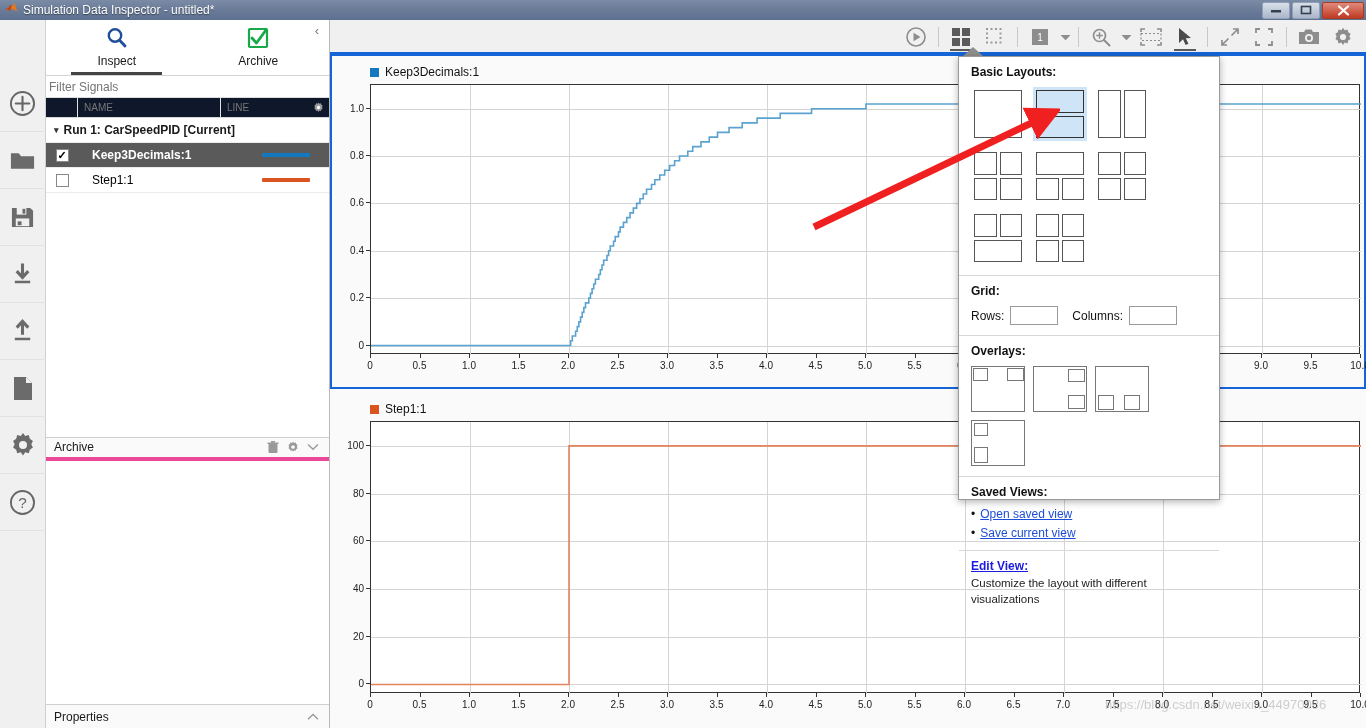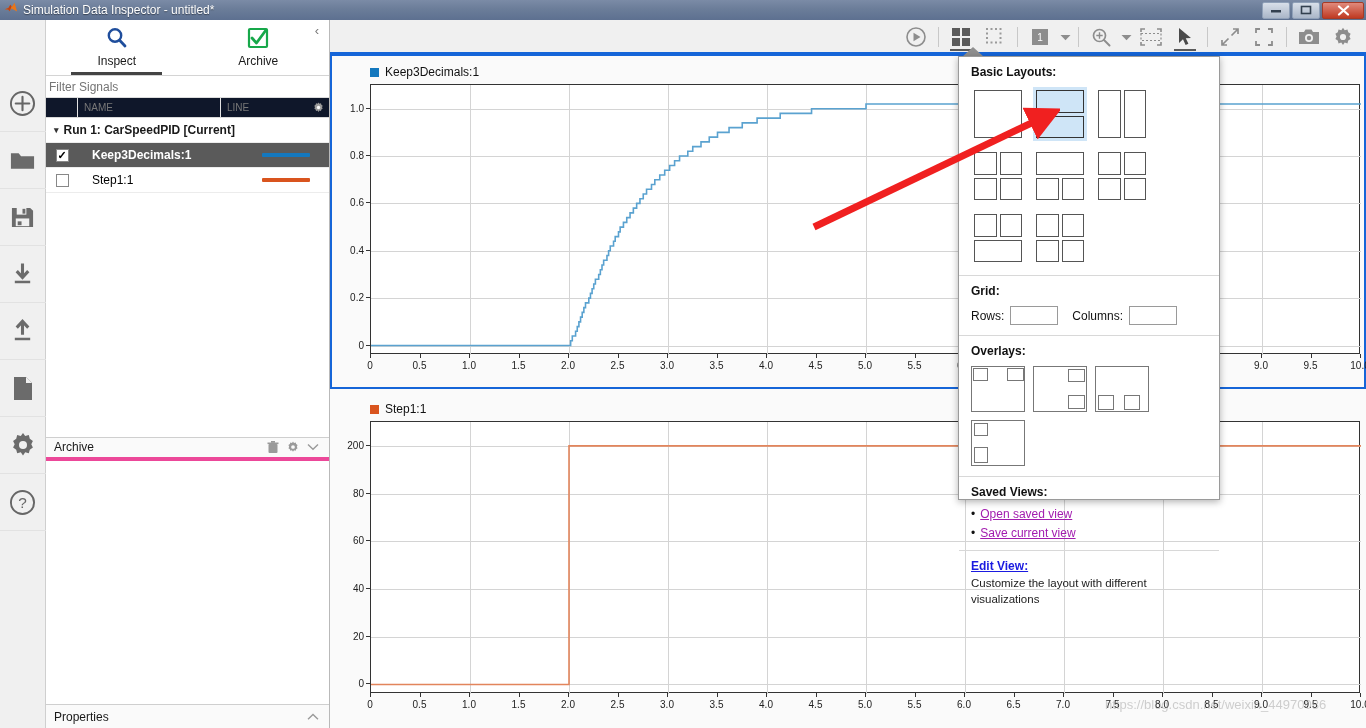--- a/index.html
+++ b/index.html
@@ -195,21 +195,21 @@
   .ov-box { position: absolute; border: 1px solid #777; background: #fff; }
   .grid-row { display: flex; align-items: center; font-size: 12px; color: #111; }
   .grid-row label { margin-right: 6px; }
   .grid-input {
     width: 48px; height: 19px; border: 1px solid #9a9a9a; background: #fff;
     margin-right: 14px; outline: none; font-size: 12px;
     font-family: "Liberation Sans", sans-serif; padding: 0 3px;
   }
   .sv-item { font-size: 12px; color: #111; margin-top: 5px; display: flex; }
   .sv-item .bullet { margin-right: 5px; }
-  .sv-link { color: #a21caf; text-decoration: underline; cursor: pointer; }
+  .sv-link { color: #1d4ed8; text-decoration: underline; cursor: pointer; }
   .edit-link { font-size: 12px; font-weight: bold; color: #1a1ae0;
                text-decoration: underline; cursor: pointer; }
   .edit-desc { font-size: 11.5px; color: #222;
                margin-top: 3px; line-height: 1.35; }
   #popup-notch {
     position: absolute; left: 962px; top: 47px; width: 0; height: 0;
     border-left: 11px solid transparent; border-right: 11px solid transparent;
     border-bottom: 10px solid #8f8f8f; z-index: 49;
   }
   #red-arrow { position: absolute; left: 800px; top: 95px; z-index: 60;
@@ -622,21 +622,21 @@
           <div class="ytick-label" style="left: -40px; top: 262.456px; width: 34px;">0</div>
           <div class="tick-mark" style="left: -4px; top: 262.456px; width: 4px; height: 1px;"></div>
           <div class="ytick-label" style="left: -40px; top: 214.737px; width: 34px;">20</div>
           <div class="tick-mark" style="left: -4px; top: 214.737px; width: 4px; height: 1px;"></div>
           <div class="ytick-label" style="left: -40px; top: 167.018px; width: 34px;">40</div>
           <div class="tick-mark" style="left: -4px; top: 167.018px; width: 4px; height: 1px;"></div>
           <div class="ytick-label" style="left: -40px; top: 119.298px; width: 34px;">60</div>
           <div class="tick-mark" style="left: -4px; top: 119.298px; width: 4px; height: 1px;"></div>
           <div class="ytick-label" style="left: -40px; top: 71.5789px; width: 34px;">80</div>
           <div class="tick-mark" style="left: -4px; top: 71.5789px; width: 4px; height: 1px;"></div>
-          <div class="ytick-label" style="left: -40px; top: 23.8596px; width: 34px;">200</div>
+          <div class="ytick-label" style="left: -40px; top: 23.8596px; width: 34px;">100</div>
           <div class="tick-mark" style="left: -4px; top: 23.8596px; width: 4px; height: 1px;"></div>
           <div class="xtick-label" style="left: 0px; top: 278px;">0</div>
           <div class="tick-mark" style="left: 0px; top: 272px; width: 1px; height: 4px;"></div>
           <div class="xtick-label" style="left: 49.5px; top: 278px;">0.5</div>
           <div class="tick-mark" style="left: 49.5px; top: 272px; width: 1px; height: 4px;"></div>
           <div class="xtick-label" style="left: 99px; top: 278px;">1.0</div>
           <div class="tick-mark" style="left: 99px; top: 272px; width: 1px; height: 4px;"></div>
           <div class="xtick-label" style="left: 148.5px; top: 278px;">1.5</div>
           <div class="tick-mark" style="left: 148.5px; top: 272px; width: 1px; height: 4px;"></div>
           <div class="xtick-label" style="left: 198px; top: 278px;">2.0</div>

